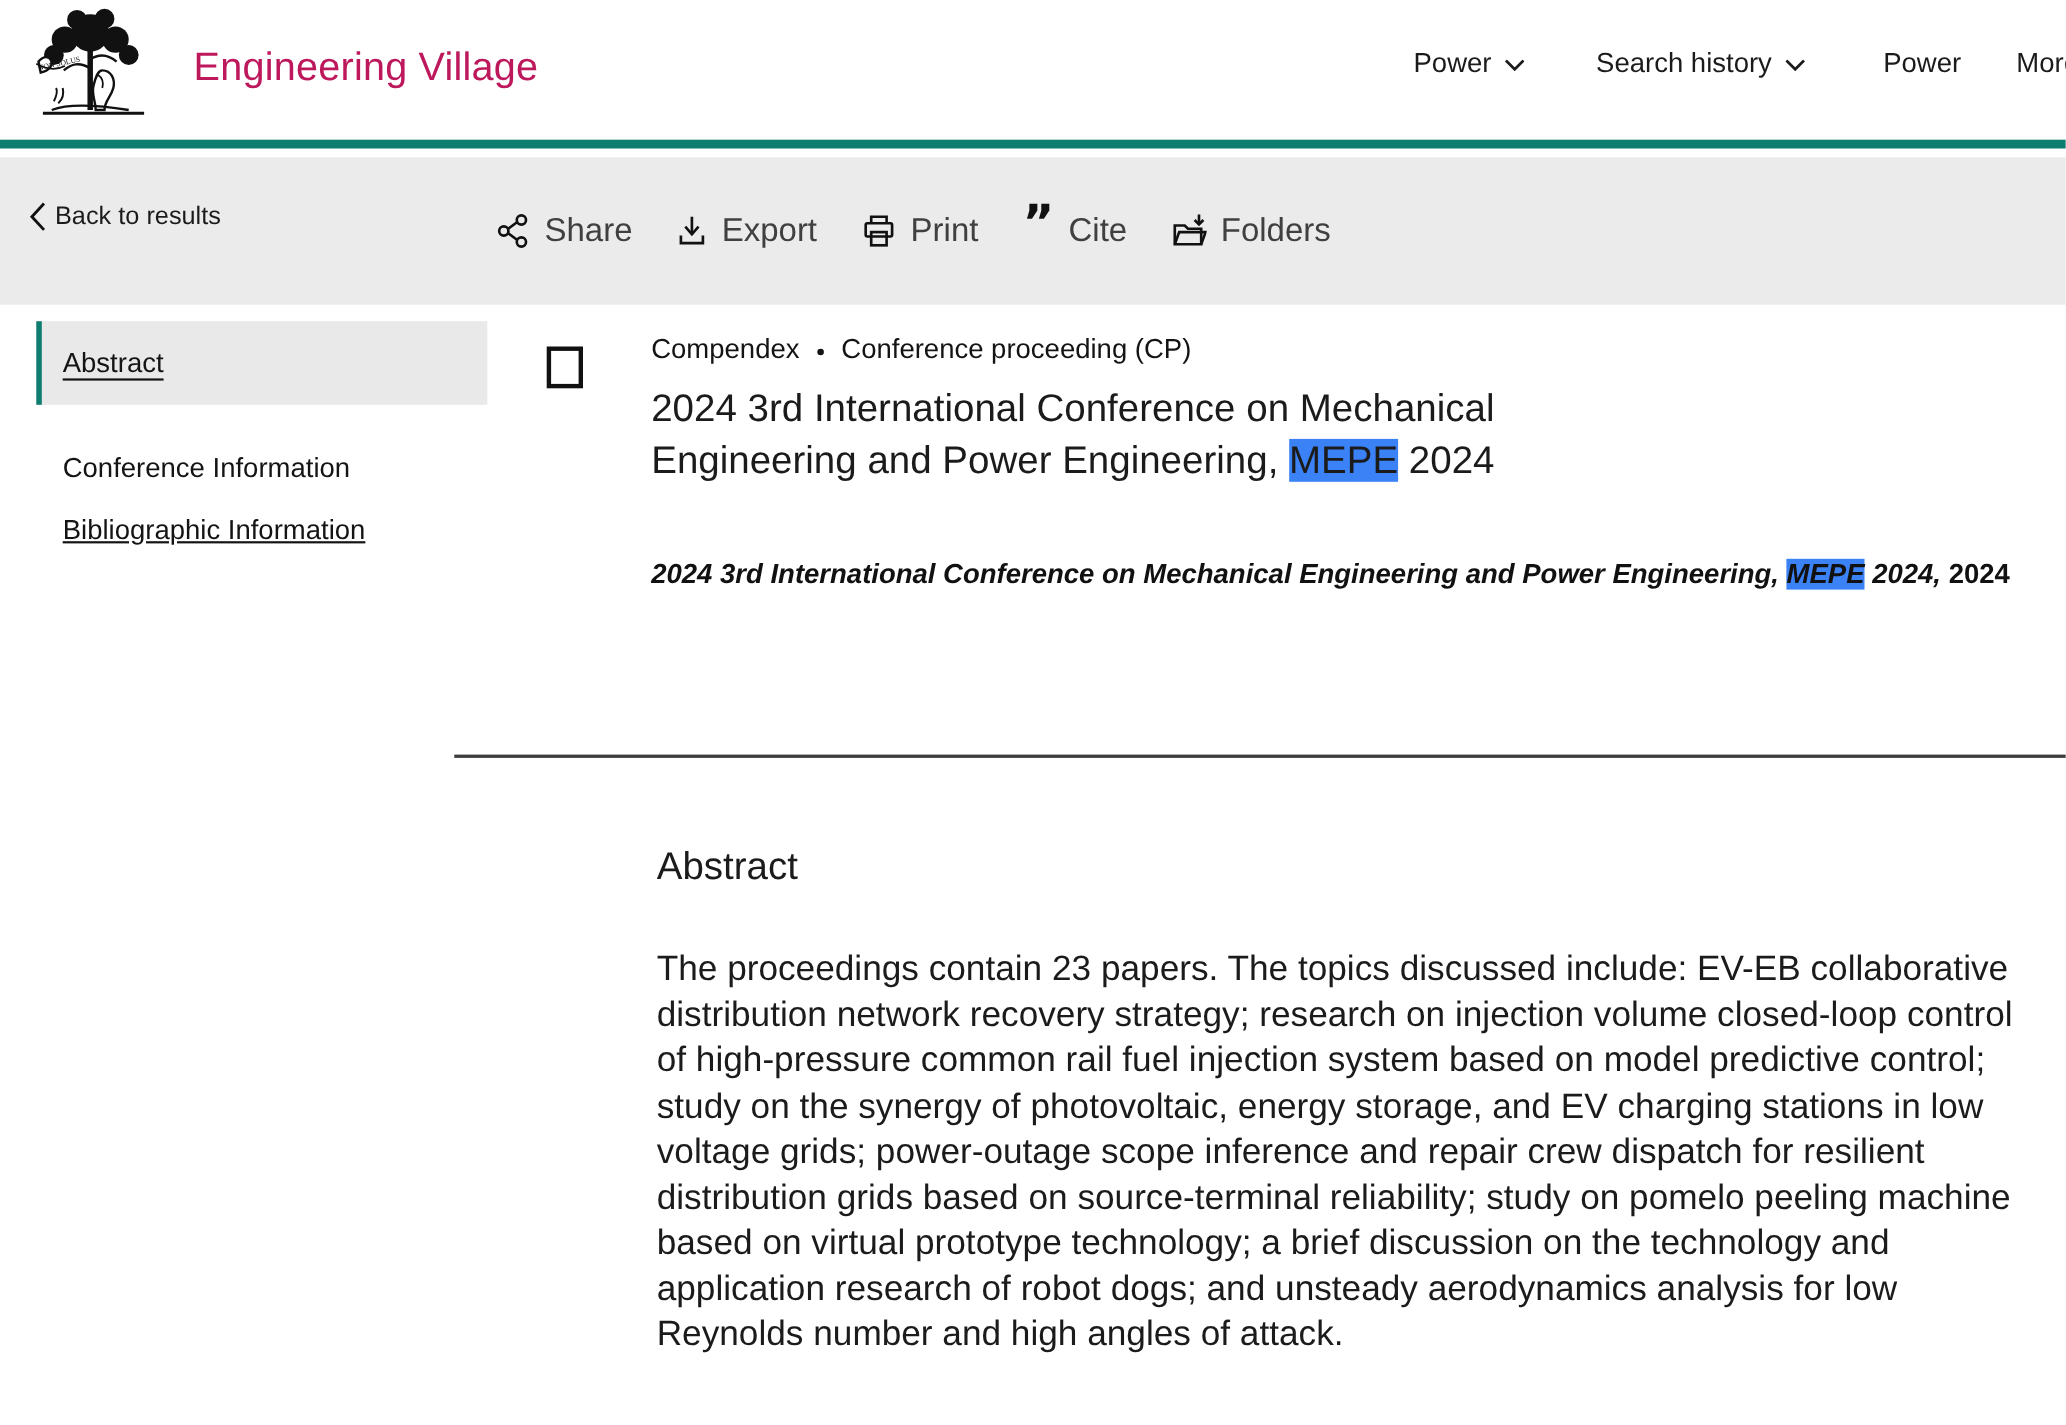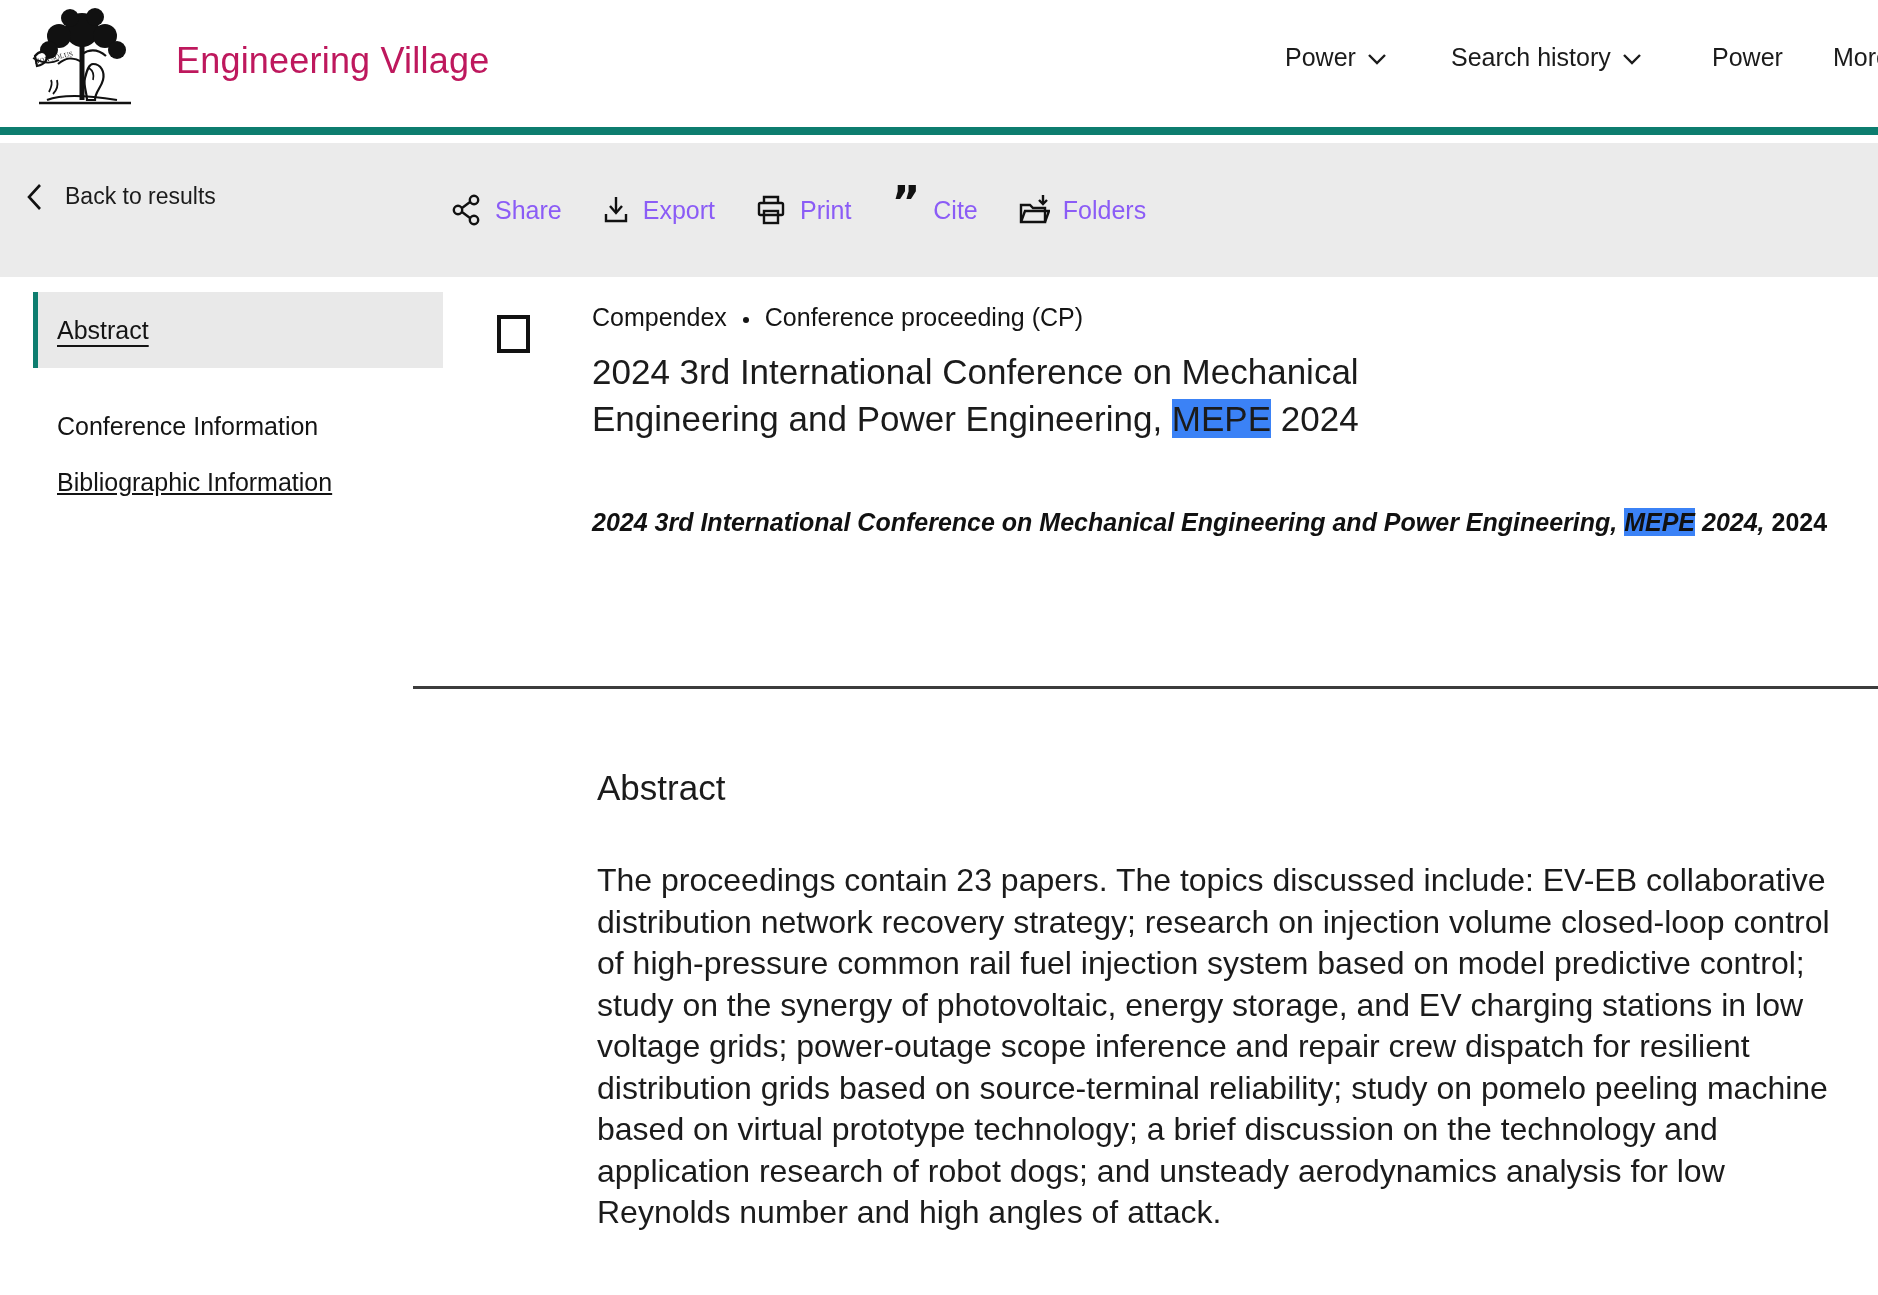--- a/index.html
+++ b/index.html
@@ -28,31 +28,31 @@
   }
   .nav-item svg { margin-top: 4px; }
 
   
   .toolbar {
     position: absolute; top: 143px; left: 0; right: 0; height: 134px;
     background: #ebebeb;
   }
   .back-group {
     position: absolute; left: 26px; top: 0; height: 107px;
-    display: flex; align-items: center; gap: 23px; cursor: pointer;
+    display: flex; align-items: center; gap: 8px; cursor: pointer;
   }
   .back-label { font-size: 23px; color: #1b1b1b; }
   .actions {
     position: absolute; left: 452px; top: 0; height: 134px;
     display: flex; align-items: center; gap: 40px;
   }
   .action {
     display: flex; align-items: center; gap: 13px; cursor: pointer;
   }
-  .action-label { font-size: 25px; color: #8b5cf6; }
+  .action-label { font-size: 30px; color: #404040; }
   .cite-glyph { font-size: 44px; font-weight: 700; line-height: 20px; height: 34px; color: #111; font-family: "DejaVu Sans", sans-serif; }
 
   
   .side-active {
     position: absolute; left: 33px; top: 292px; width: 410px; height: 76px;
     background: #e9e9e9; border-left: 5px solid #0d7d6f;
     display: flex; align-items: center; padding-left: 19px; cursor: pointer;
   }
   .side-active .lbl {
     font-size: 25px; color: #141414;

